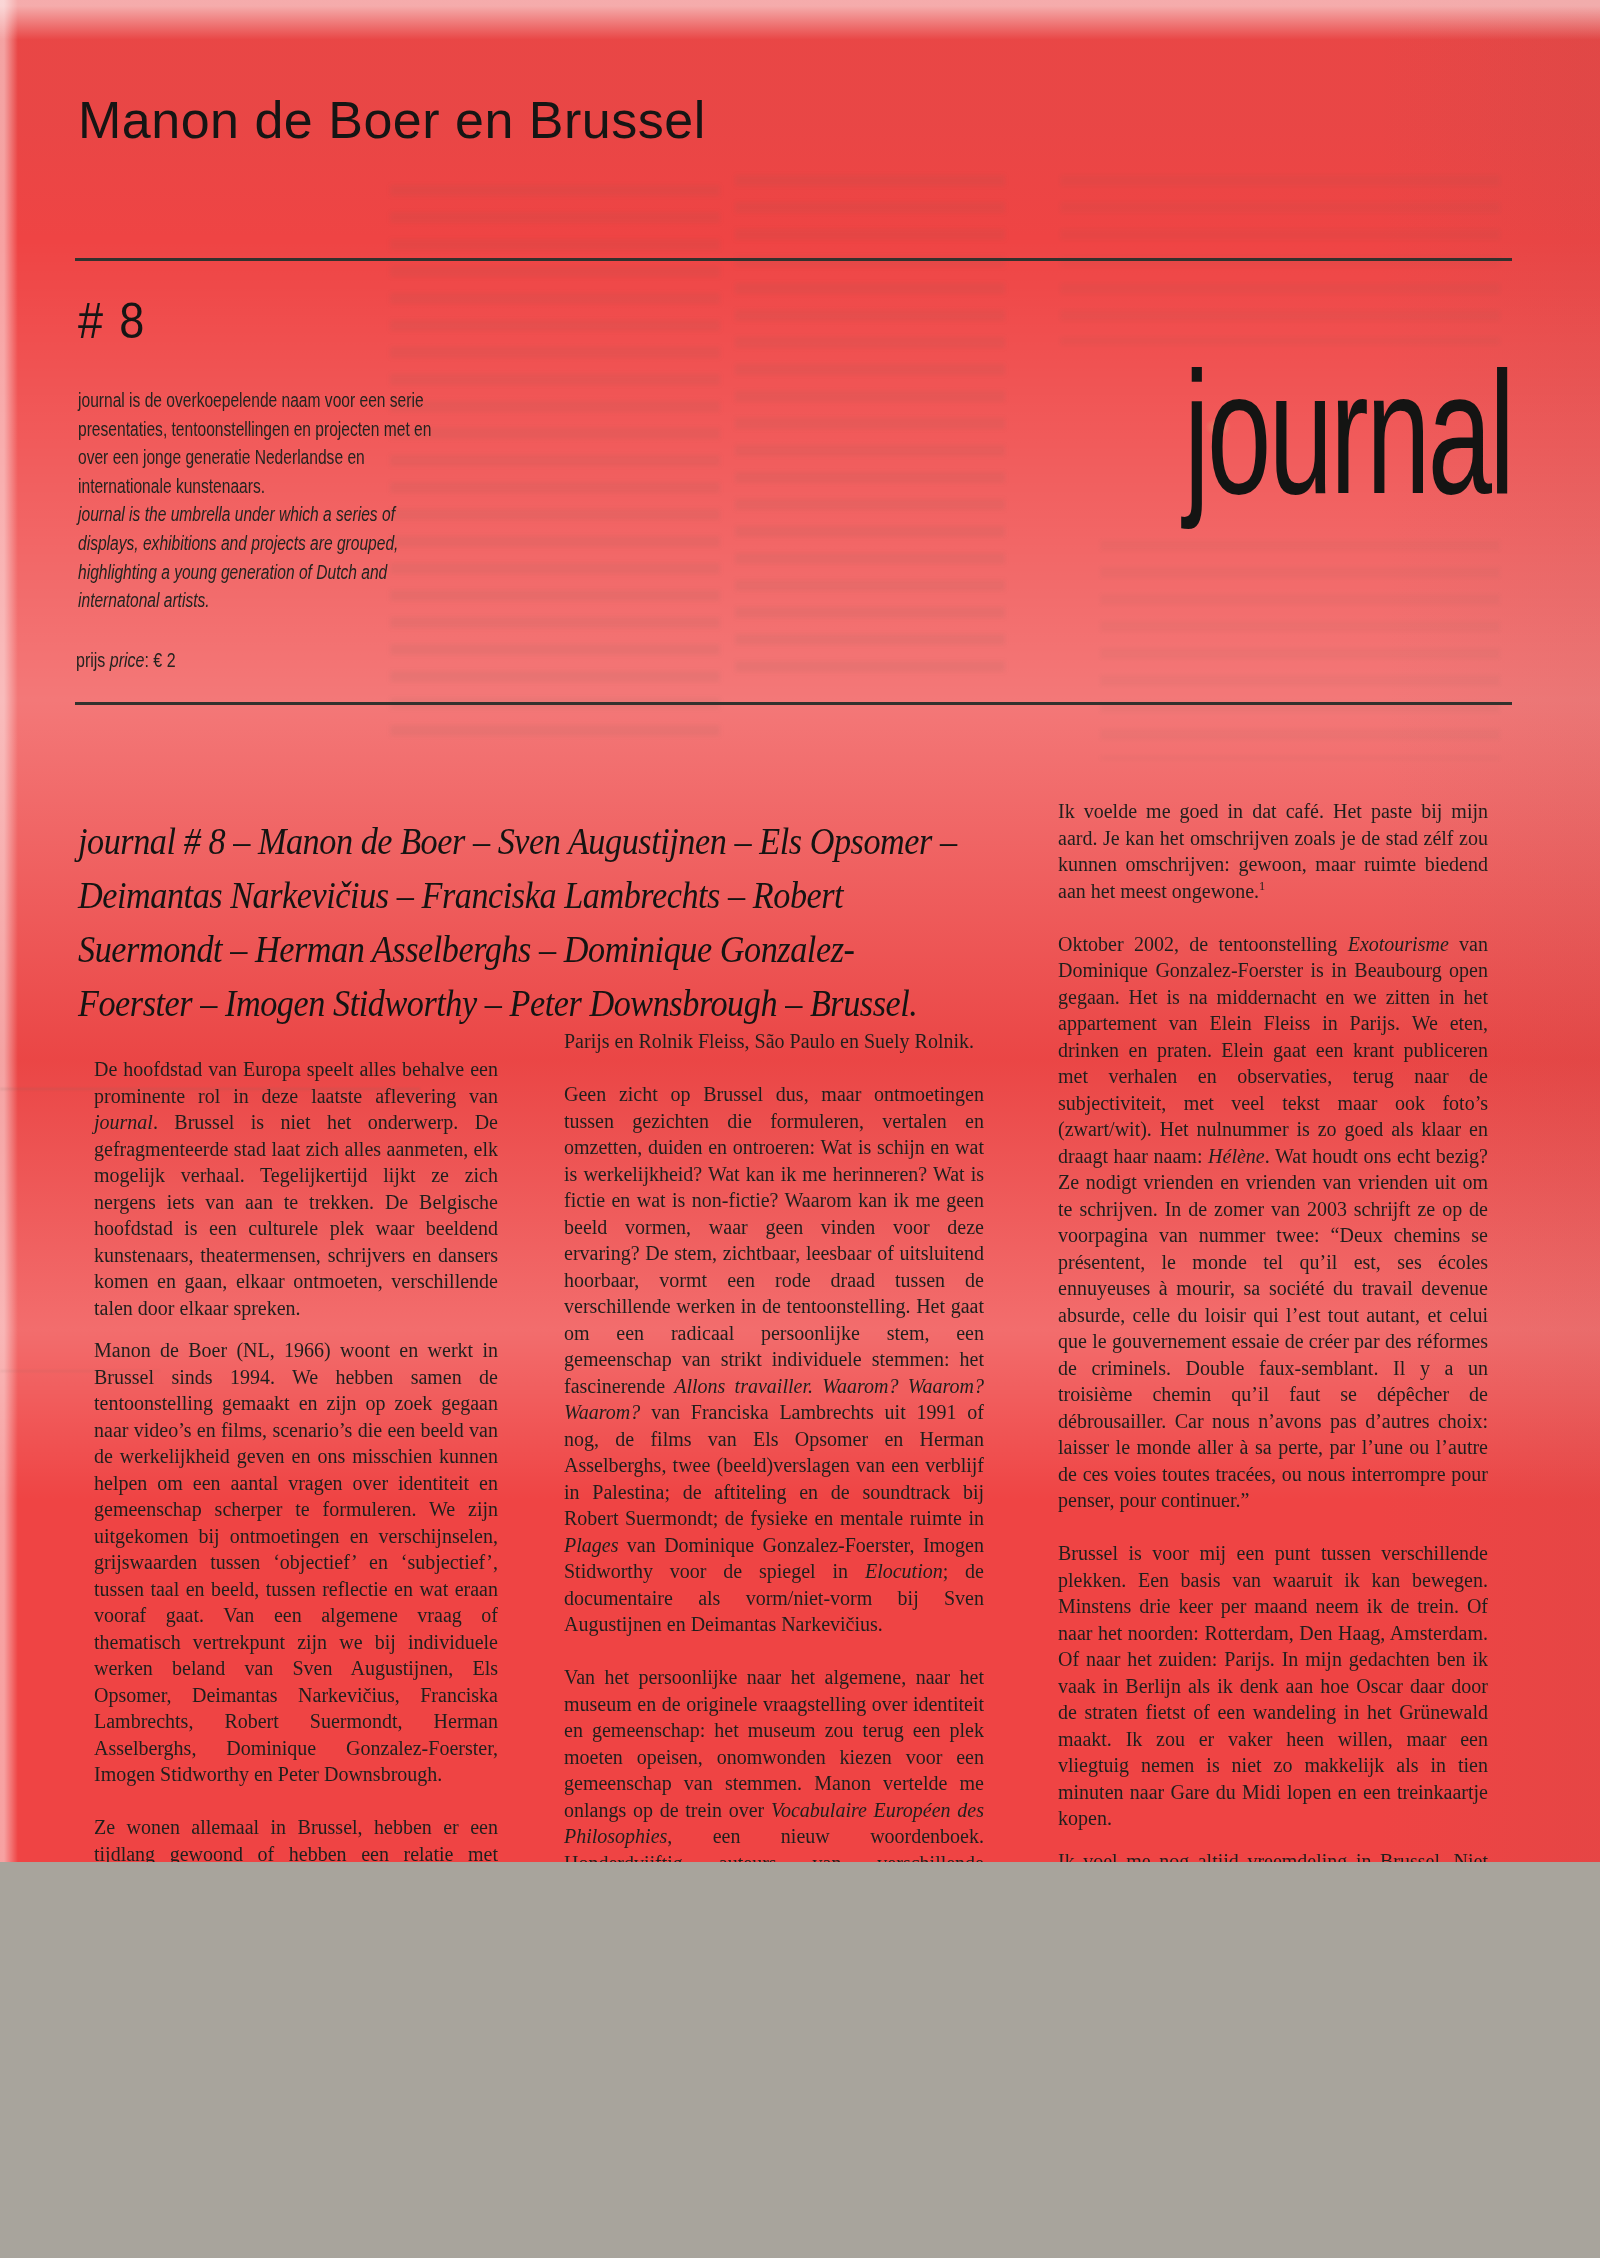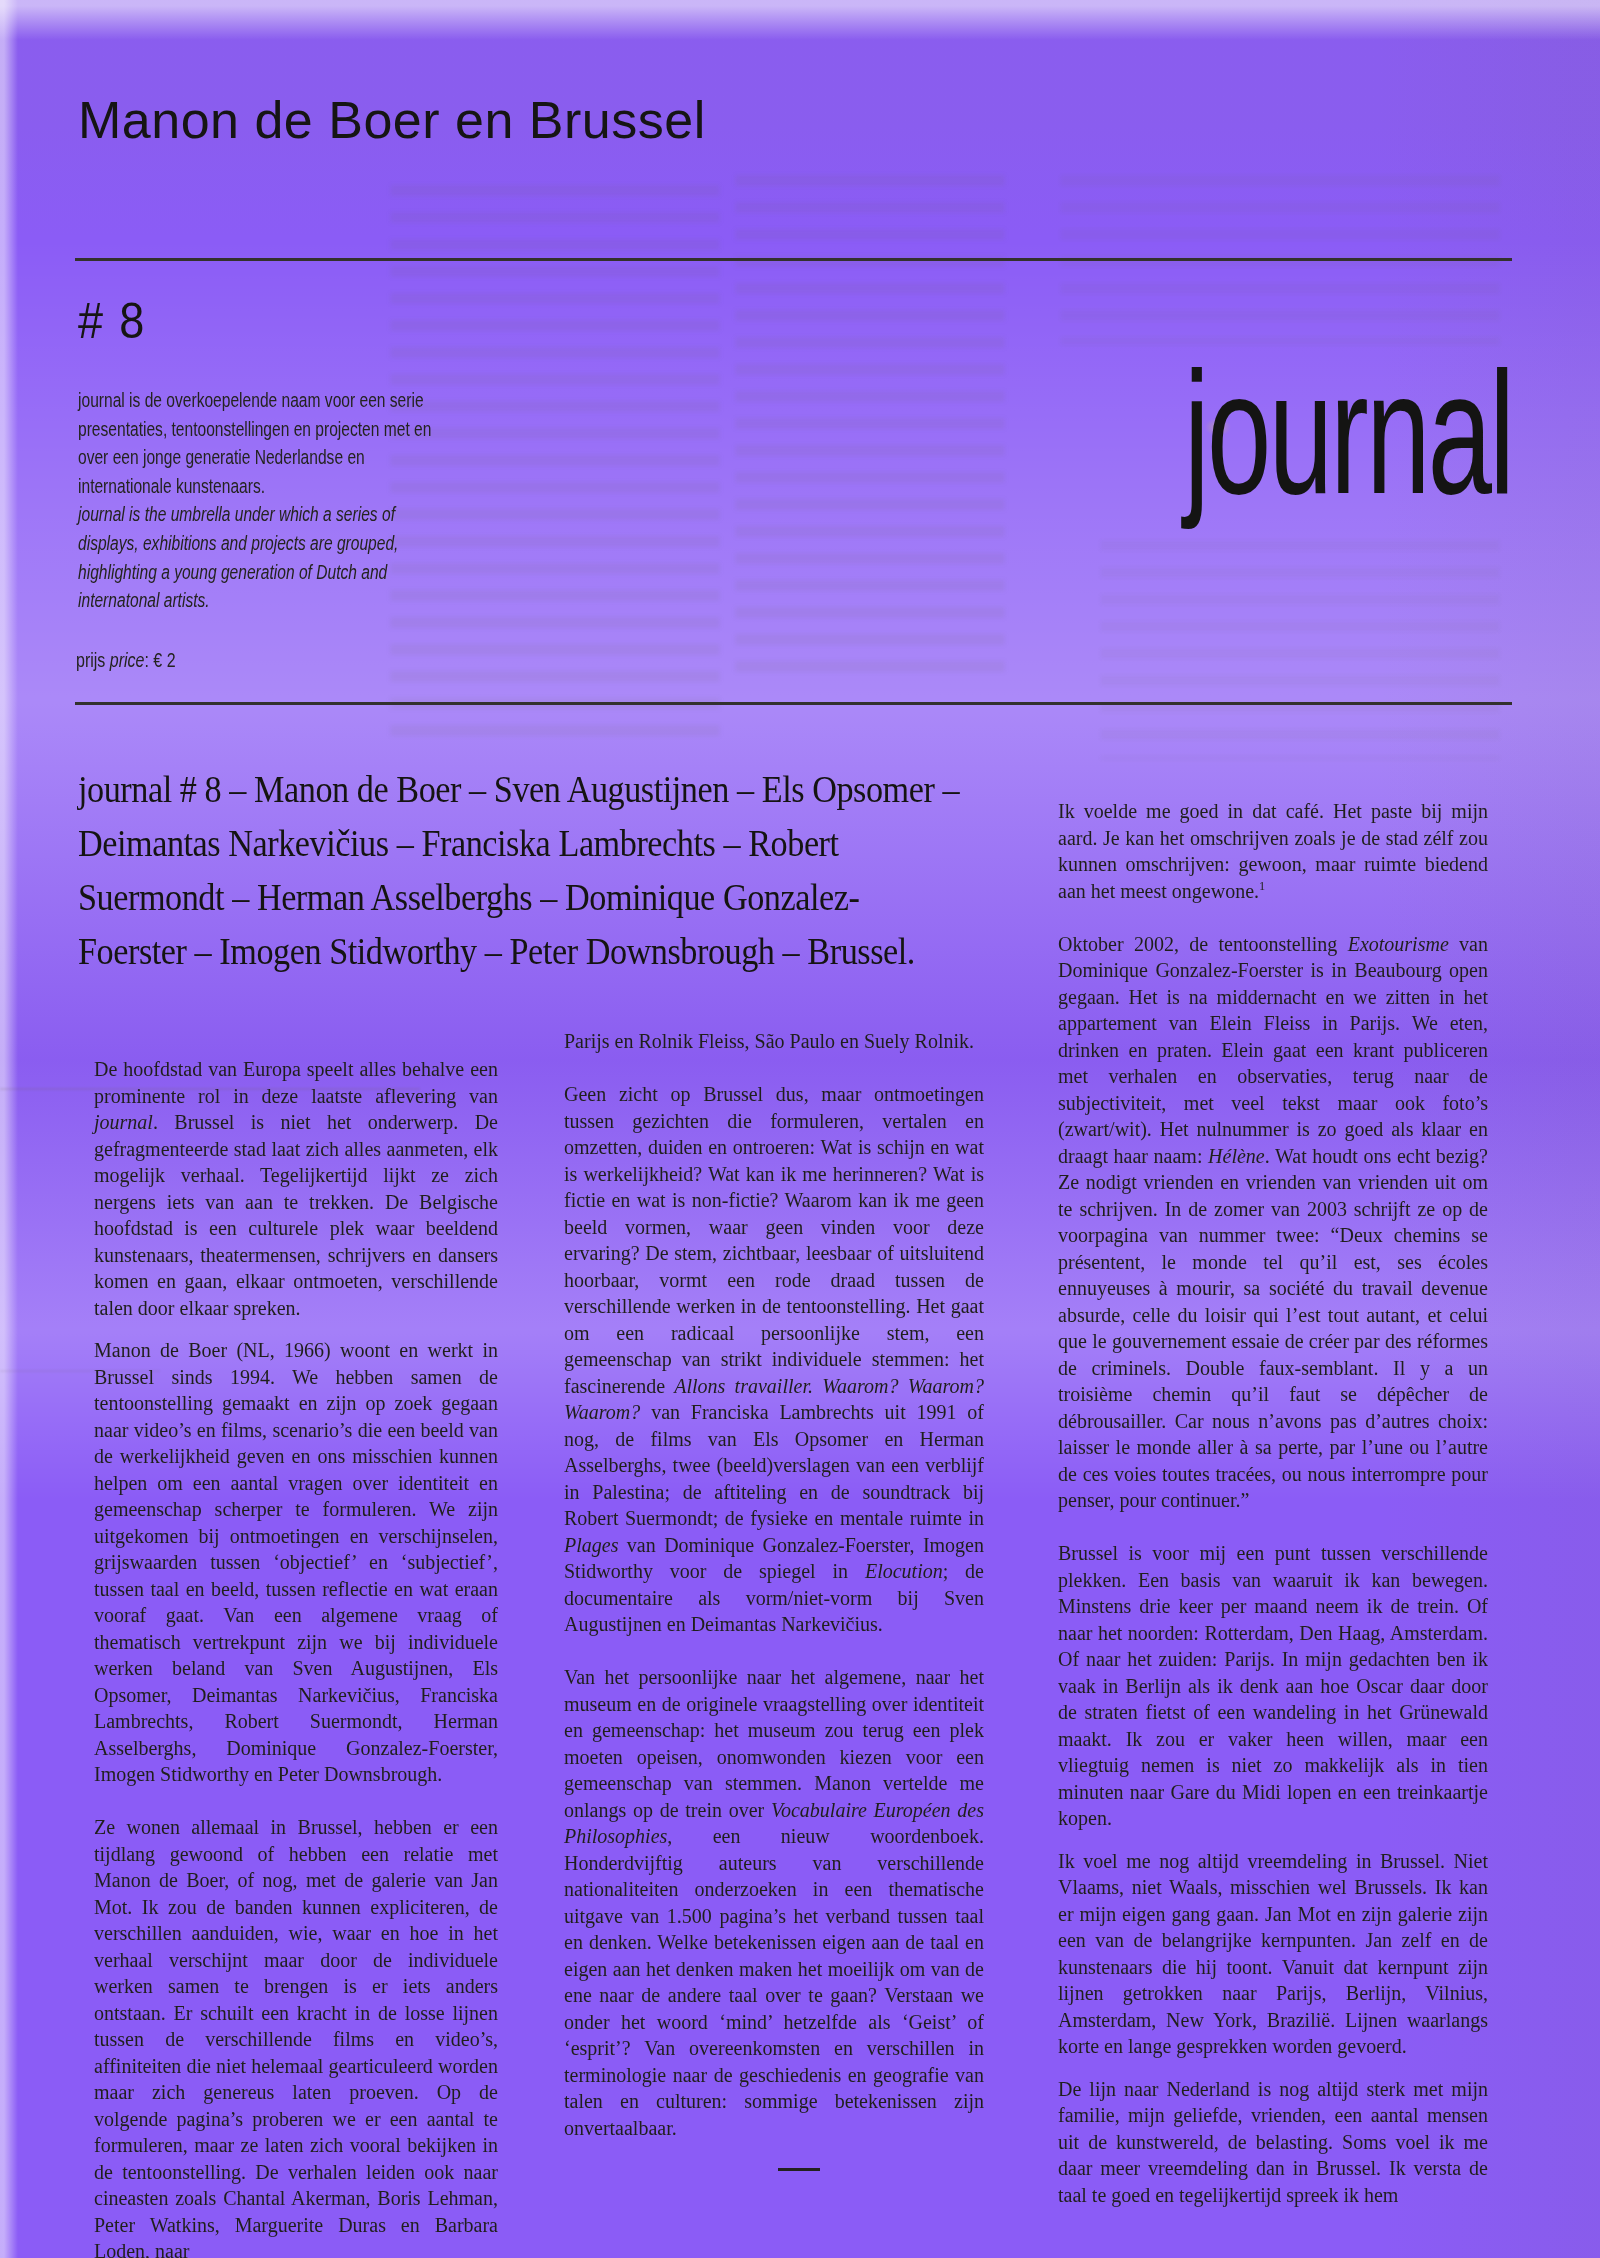--- a/index.html
+++ b/index.html
@@ -1,20 +1,20 @@
 <!DOCTYPE html>
 <html><head>
 <meta charset="utf-8">
 <style>
   html,body{margin:0;padding:0;background:#a8a49c;}
   .page{
     position:relative;
-    width:1600px;height:2258px;
+    width:1600px;height:1862px;
     margin:0 auto;
-    background:#8b5cf6;
+    background:#ef4444;
     overflow:hidden;
     color:#1d1c1a;
     font-family:"Liberation Serif", serif;
   }
   
   .tex{position:absolute;inset:0;pointer-events:none;}
   .tex-shading{
     background:
       linear-gradient(180deg, rgba(255,255,255,.55) 0 6px, rgba(255,255,255,0) 40px),
       linear-gradient(90deg, rgba(255,255,255,.5) 0 4px, rgba(255,255,255,0) 18px),
@@ -63,23 +63,24 @@
 
   .wordmark{
     position:absolute;right:88px;top:345px;
     font-size:175px;line-height:1;color:#141413;
     letter-spacing:-4px;
     transform:scaleX(.66);transform-origin:100% 0;
     white-space:nowrap;font-weight:400;
   }
 
   .headline{
-    position:absolute;left:78px;top:762px;width:1000px;
+    position:absolute;left:78px;top:814px;width:1000px;
     font-size:38px;line-height:54px;color:#151412;
     letter-spacing:-.5px;
+    font-style:italic;
   }
   .headline .hl-line{transform:scaleX(.9);transform-origin:0 50%;white-space:nowrap;}
 
   .col{
     position:absolute;
     font-size:20px;line-height:26.5px;
     text-align:justify;color:#201f1c;
   }
   .col-1{left:78px;top:1040px;width:436px;}
   .col-2{left:548px;top:1012px;width:452px;}

